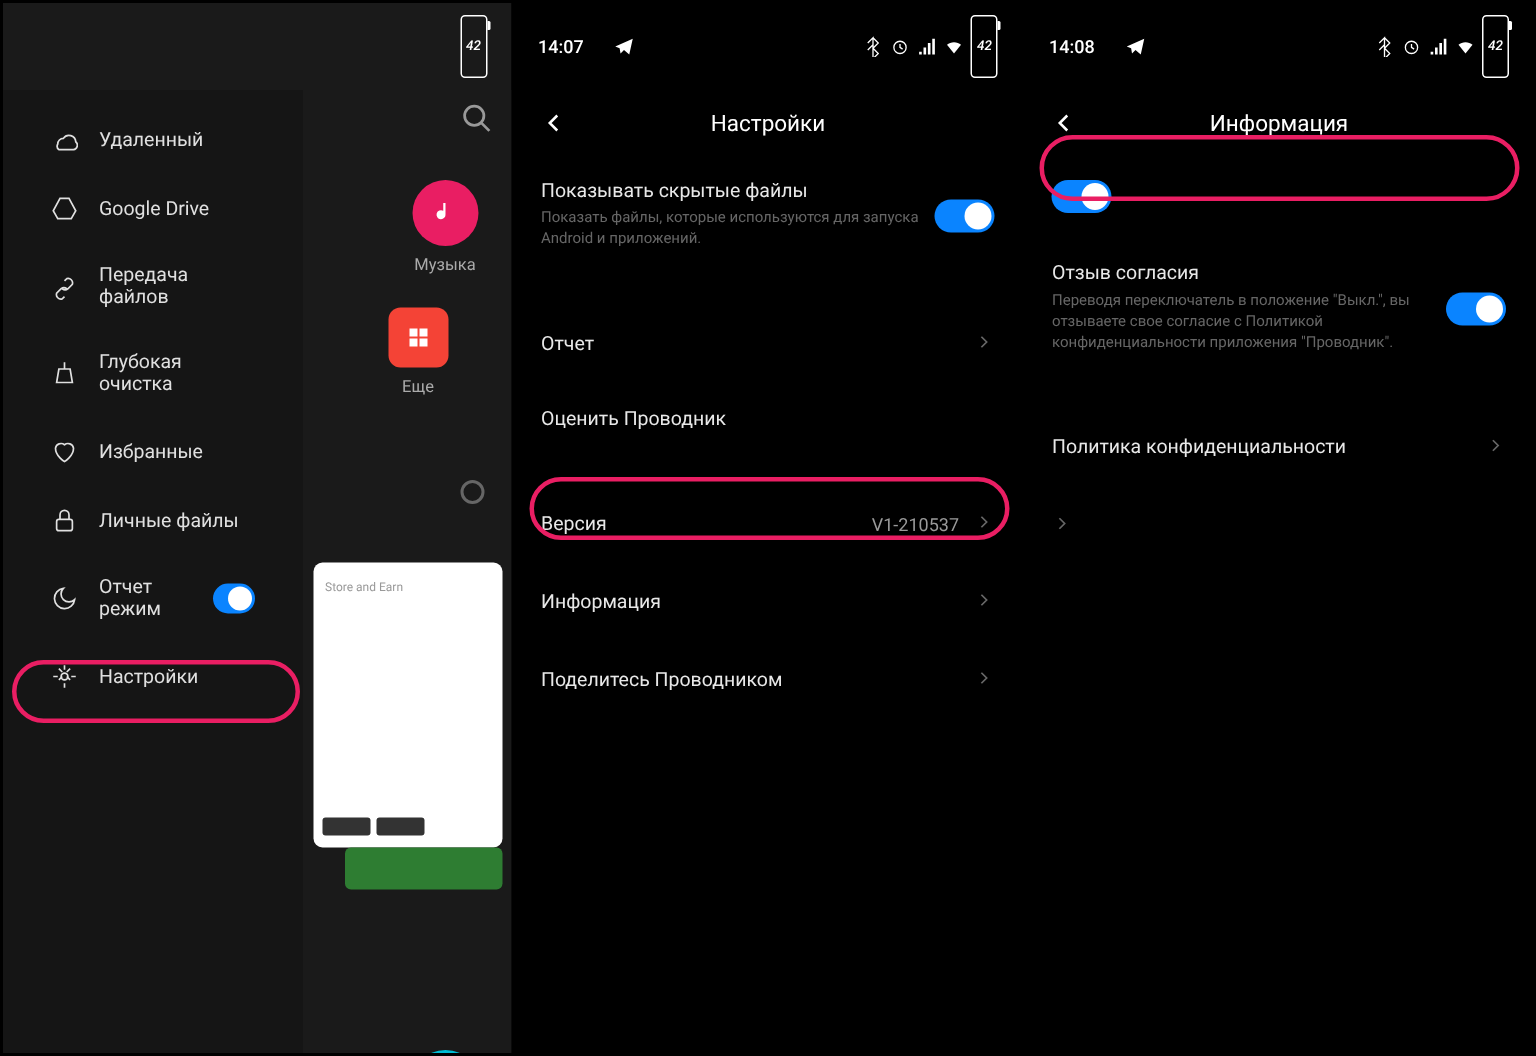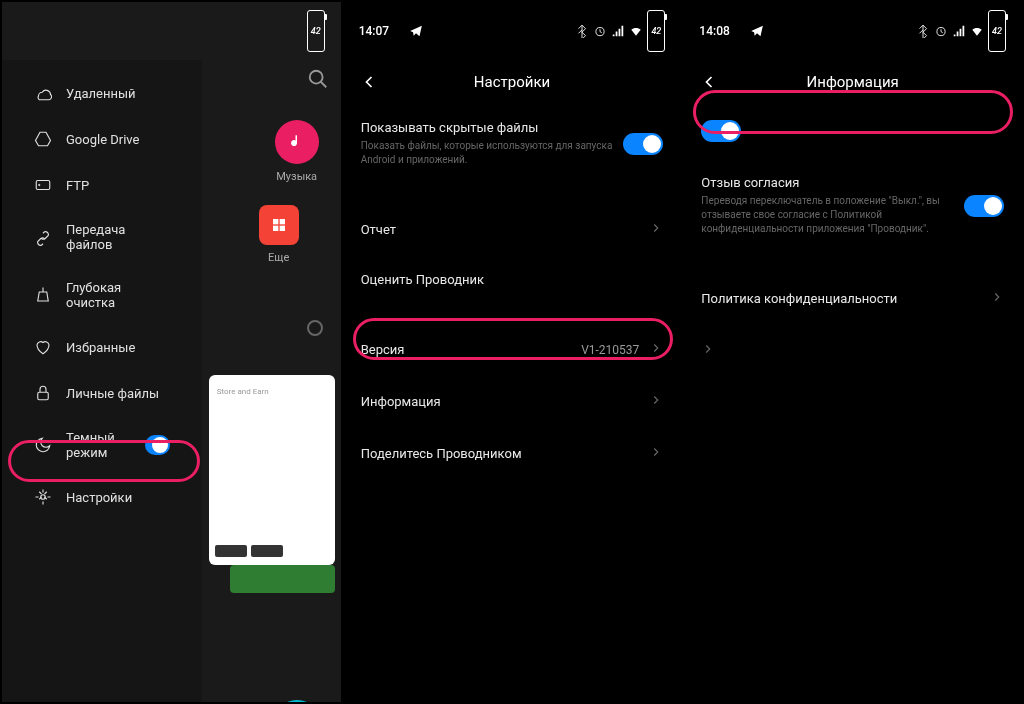--- a/index.html
+++ b/index.html
@@ -94,27 +94,20 @@
         <span>Удаленный</span>
       </div>
       <div class="p1-drawer-item">
         <svg class="p1-icon" viewBox="0 0 24 24">
             <path d="M8 3h8l6 11-4 7H6l-4-7z" fill="none" stroke-width="1.5"></path>
           </svg>
         <span>Google Drive</span>
       </div>
       <div class="p1-drawer-item">
         <svg class="p1-icon" viewBox="0 0 24 24">
-            <rect x="3" y="6" width="18" height="12" rx="2" fill="none" stroke-width="1.5"></rect>
-            <circle cx="7" cy="12" r="1"></circle>
-          </svg>
-        <span>FTP</span>
-      </div>
-      <div class="p1-drawer-item">
-        <svg class="p1-icon" viewBox="0 0 24 24">
             <path d="M10 14a4 4 0 005 0l4-4a4 4 0 00-5-5l-2 2m2 7a4 4 0 00-5 0l-4 4a4 4 0 005 5l2-2" fill="none" stroke-width="1.5"></path>
           </svg>
         <span>Передача файлов</span>
       </div>
       <div class="p1-drawer-item">
         <svg class="p1-icon" viewBox="0 0 24 24">
             <path d="M12 2v6m-5 0h10l2 12H5z" fill="none" stroke-width="1.5"></path>
           </svg>
         <span>Глубокая очистка</span>
       </div>
@@ -128,21 +121,21 @@
         <svg class="p1-icon" viewBox="0 0 24 24">
             <rect x="5" y="11" width="14" height="10" rx="2" fill="none" stroke-width="1.5"></rect>
             <path d="M8 11V7a4 4 0 018 0v4" fill="none" stroke-width="1.5"></path>
           </svg>
         <span>Личные файлы</span>
       </div>
       <div class="p1-drawer-item">
         <svg class="p1-icon" viewBox="0 0 24 24">
             <path d="M21 13a9 9 0 11-10-10 7 7 0 0010 10z" fill="none" stroke-width="1.5"></path>
           </svg>
-        <span>Темный режим</span>
+        <span>Отчет режим</span>
         <div class="p1-toggle"></div>
       </div>
       <div class="p1-drawer-item" style="position:relative;">
         <svg class="p1-icon" viewBox="0 0 24 24">
             <circle cx="12" cy="12" r="3" fill="none" stroke-width="1.5"></circle>
             <path d="M12 2v4m0 12v4m10-10h-4M6 12H2m15-7l-3 3m-4 4l-3 3m10 0l-3-3m-4-4L7 5" fill="none" stroke-width="1.5"></path>
           </svg>
         <span>Настройки</span>
       </div>
       <div class="highlight-oval" style="left:6px; top:380px; width:192px; height:42px;"></div>

